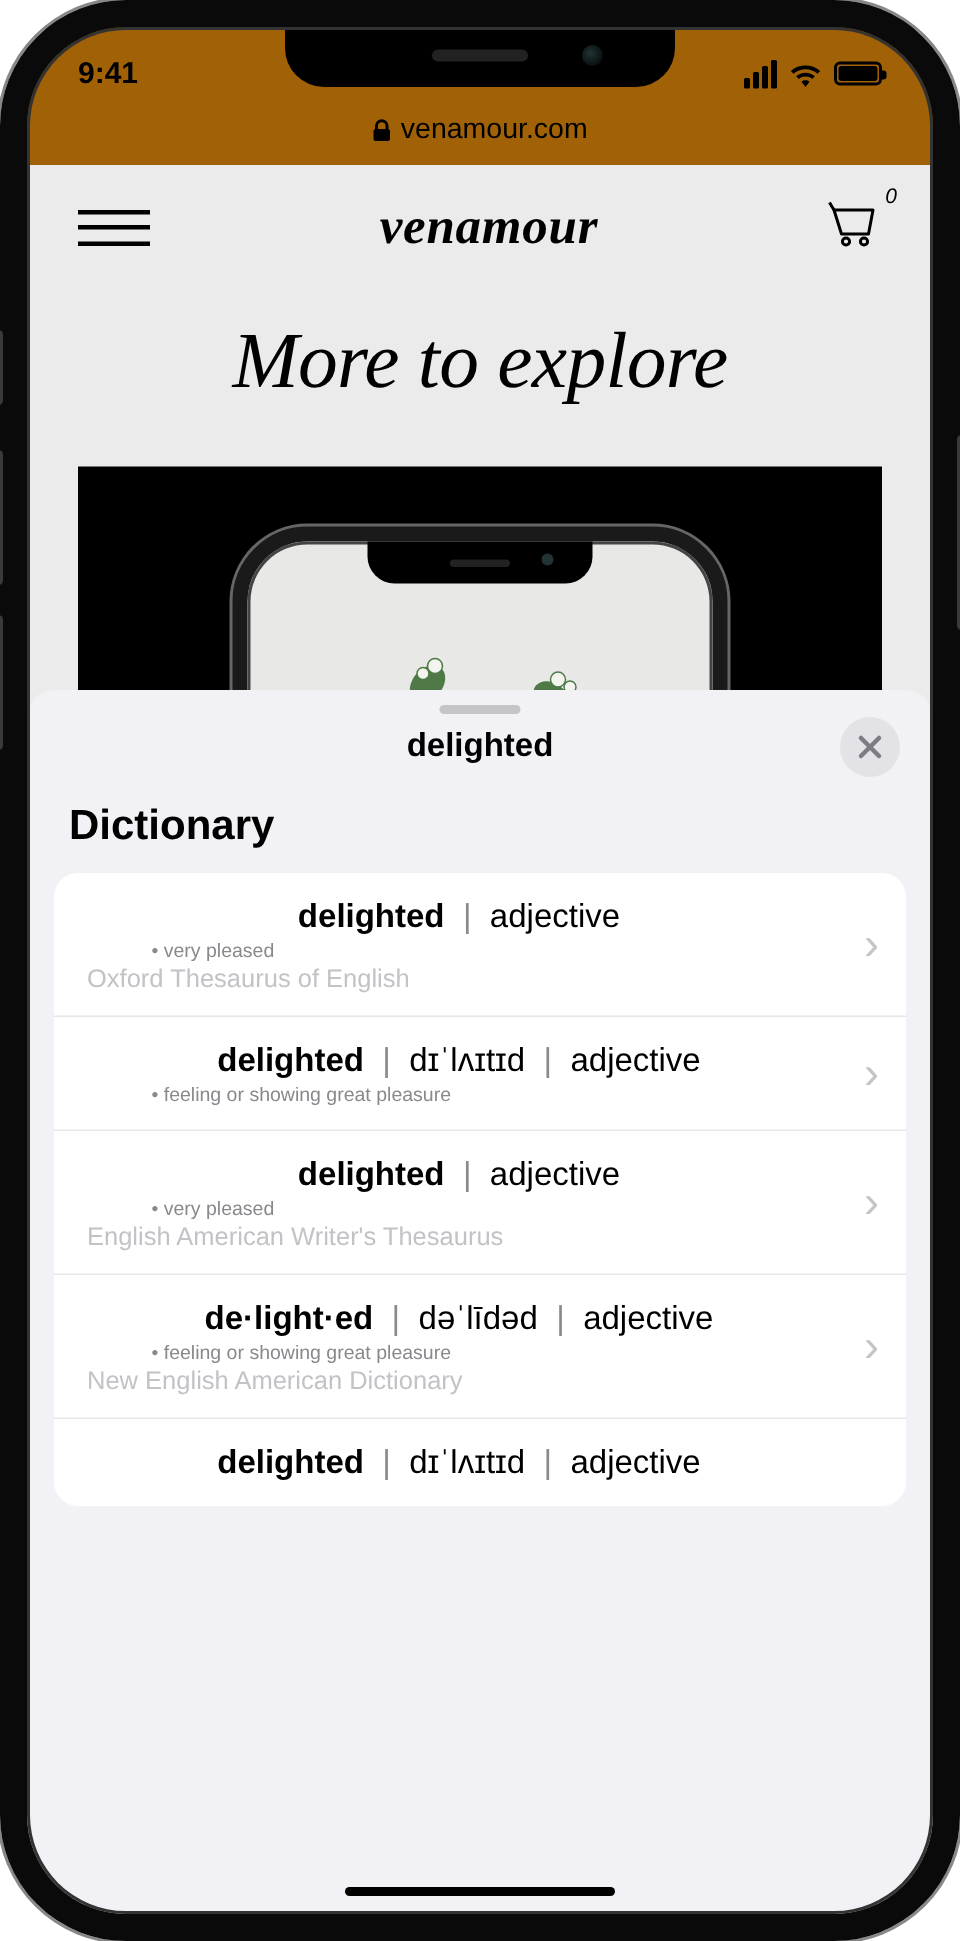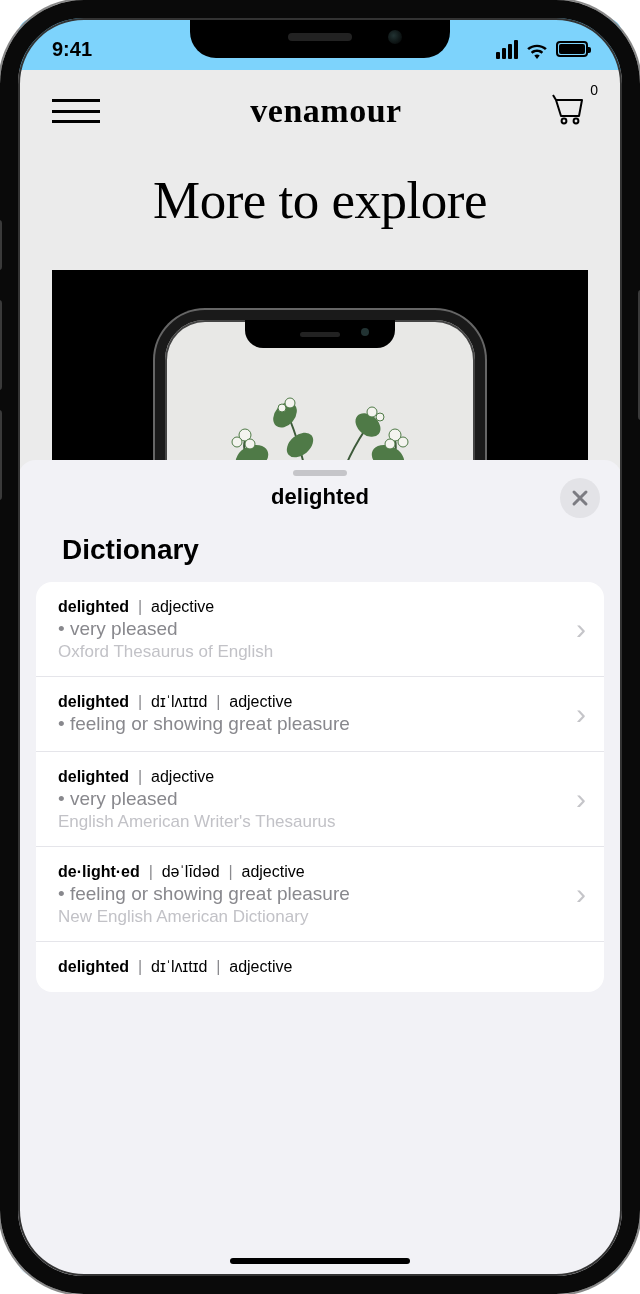--- a/index.html
+++ b/index.html
@@ -59,23 +59,23 @@
     right: 48px;
     top: 14px;
     width: 14px; height: 14px;
     background: radial-gradient(circle at 40% 40%, #233, #000);
     border-radius: 50%;
   }
 
   .screen {
     position: absolute;
     top: 18px; left: 18px; right: 18px; bottom: 18px;
-    border-radius: 16px;
+    border-radius: 28px;
     overflow: hidden;
-    background: #7dd3fc;
+    background: #a16207;
   }
 
   
   .status-bar {
     position: relative;
     height: 52px;
     display: flex;
     justify-content: space-between;
     align-items: center;
     padding: 10px 34px 0;
@@ -109,20 +109,21 @@
     padding: 6px 0 12px;
     display:flex;
     justify-content:center;
     align-items:center;
     gap:6px;
   }
 
   
   .site {
     background:#ebebeb;
+    font-style:italic;
   }
   .site-header {
     display:flex;
     align-items:center;
     justify-content:space-between;
     padding: 22px 34px 10px;
   }
   .hamburger { width:48px; height:24px; display:flex; flex-direction:column; justify-content:space-between; cursor:pointer;}
   .hamburger span{ height:3px; background:#000; }
   .logo {
@@ -208,46 +209,47 @@
   .close-btn {
     position:absolute; right:22px; top:2px;
     width:40px; height:40px; border-radius:50%;
     background:#e3e3e7;
     display:flex; align-items:center; justify-content:center;
     font-size:22px; color:#7c7c82; cursor:pointer;
   }
   .section-header {
     font-size:28px; font-weight:700; color:#000;
     padding: 6px 28px 16px;
-    margin-left: 16px;
   }
   .card {
     background:#fff;
     margin: 0 18px;
     border-radius:16px;
     overflow:hidden;
   }
   .entry {
     position:relative;
     padding: 16px 50px 14px 22px;
     border-bottom:1px solid #e5e5ea;
   }
   .entry:last-child{border-bottom:none;}
   .entry-line1 {
-    font-size:16px;
+    font-size:22px;
     color:#000;
     margin-bottom:2px;
+    text-align:center;
   }
   .entry-line1 .word { font-weight:600; }
   .entry-line1 .sep { color:#8a8a8e; font-weight:400; }
   .entry-line1 .pron, .entry-line1 .pos { color:#000; }
   .entry-def {
-    font-size:19px;
+    font-size:13px;
     color:#88888d;
     margin-bottom:2px;
+    margin-left:43px;
   }
   .entry-src {
     font-size:17px;
     color:#c2c2c7;
   }
   .entry-chevron {
     position:absolute;
     right:18px;
     top:50%;
     transform:translateY(-50%);
@@ -291,20 +293,27 @@
           <path d="M5 10 C9 6.5 15 6.5 19 10 L17 12 C14.2 9.6 9.8 9.6 7 12 Z" fill="#000"></path>
           <path d="M1 6 C7 0.5 17 0.5 23 6 L21 8 C16 3.5 8 3.5 3 8 Z" fill="#000"></path>
         </svg>
       </span>
       <span class="battery-icon">
           <span class="battery-fill"></span>
         </span>
     </div>
   </div>
 
+  <div class="url-bar">
+    <svg width="13" height="16" viewBox="0 0 13 16">
+      <rect x="1" y="7" width="11" height="8" rx="1.5" fill="#000"></rect>
+      <path d="M3 7 V5 a3.5 3.5 0 0 1 7 0 V7" stroke="#000" stroke-width="2" fill="none"></path>
+    </svg>
+    <span>venamour.com</span>
+  </div>
 
   <div class="site">
     <div class="site-header">
       <div class="hamburger">
         <span></span>
           <span></span>
           <span></span>
       </div>
       <div class="logo">venamour</div>
       <div class="cart">

